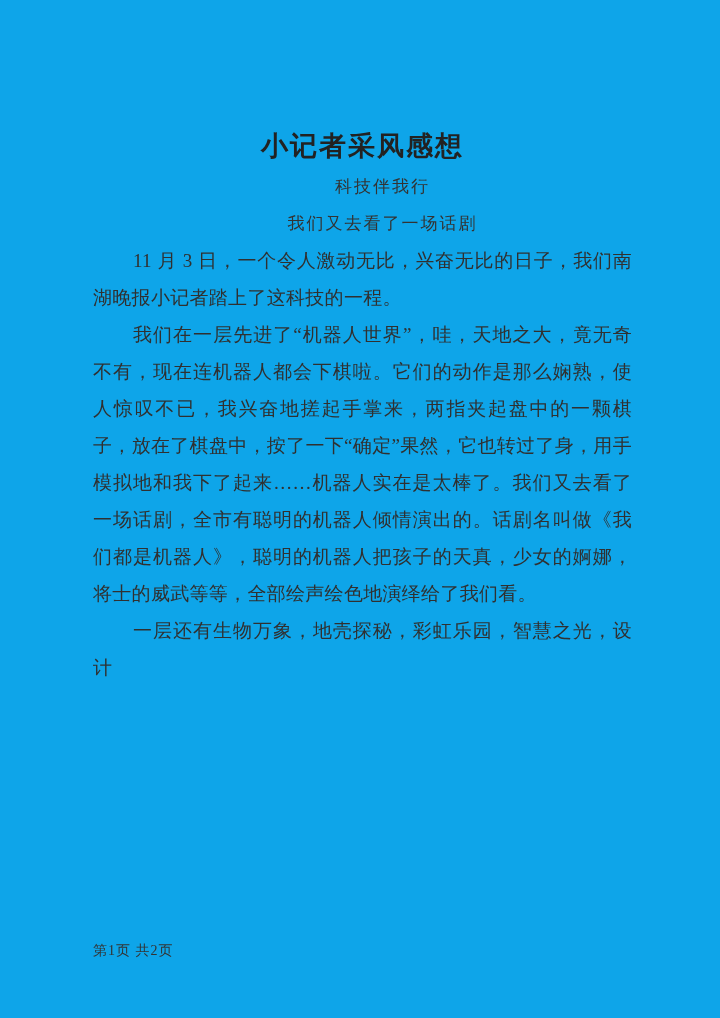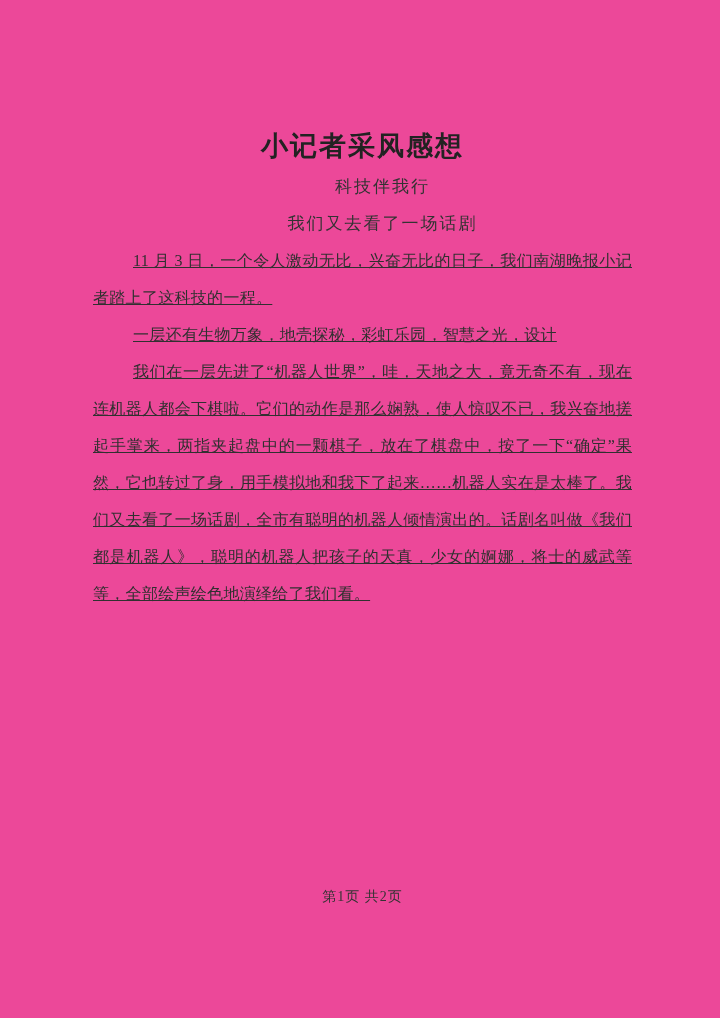--- a/index.html
+++ b/index.html
@@ -2,21 +2,21 @@
 <html lang="zh"><head>
 <meta charset="utf-8">
 <style>
   * { margin: 0; padding: 0; box-sizing: border-box; }
   html, body { background: #ffffff; }
   .page {
     position: relative;
     width: 720px;
     height: 1018px;
     margin: 0 auto;
-    background: #ec4899;
+    background: #0ea5e9;
     overflow: hidden;
     font-family: "Liberation Serif", "DejaVu Serif", serif;
     color: #2e2e2e;
   }
   .content {
     position: absolute;
     top: 124px;
     left: 93px;
     width: 539px;
   }
@@ -32,57 +32,55 @@
     padding-left: 40px;
   }
   .byline-line {
     font-size: 17px;
     line-height: 37px;
     letter-spacing: 2px;
     color: #333333;
     text-align: center;
   }
   .body-text .para {
-    font-size: 16px;
+    font-size: 19px;
     line-height: 37px;
     letter-spacing: 0.3px;
     text-align: justify;
     text-justify: inter-ideograph;
     text-indent: 40px;
     color: #303030;
-    text-decoration: underline;
   }
   .page-footer {
     position: absolute;
-    top: 888px;
+    top: 942px;
     left: 93px;
     width: 539px;
-    text-align: center;
     font-size: 14px;
     letter-spacing: 1px;
     color: #333333;
   }
 </style>
 </head>
 <body>
 
 <div class="page">
   <div class="content">
 
     <h1 class="doc-title">小记者采风感想</h1>
 
     <div class="byline">
       <p class="byline-line">科技伴我行</p>
       <p class="byline-line">我们又去看了一场话剧</p>
     </div>
 
     <div class="body-text">
       <p class="para">11 月 3 日，一个令人激动无比，兴奋无比的日子，我们南湖晚报小记者踏上了这科技的一程。</p>
+      <p class="para">我们在一层先进了“机器人世界”，哇，天地之大，竟无奇不有，现在连机器人都会下棋啦。它们的动作是那么娴熟，使人惊叹不已，我兴奋地搓起手掌来，两指夹起盘中的一颗棋子，放在了棋盘中，按了一下“确定”果然，它也转过了身，用手模拟地和我下了起来……机器人实在是太棒了。我们又去看了一场话剧，全市有聪明的机器人倾情演出的。话剧名叫做《我们都是机器人》，聪明的机器人把孩子的天真，少女的婀娜，将士的威武等等，全部绘声绘色地演绎给了我们看。</p>
       <p class="para">一层还有生物万象，地壳探秘，彩虹乐园，智慧之光，设计</p>
-      <p class="para">我们在一层先进了“机器人世界”，哇，天地之大，竟无奇不有，现在连机器人都会下棋啦。它们的动作是那么娴熟，使人惊叹不已，我兴奋地搓起手掌来，两指夹起盘中的一颗棋子，放在了棋盘中，按了一下“确定”果然，它也转过了身，用手模拟地和我下了起来……机器人实在是太棒了。我们又去看了一场话剧，全市有聪明的机器人倾情演出的。话剧名叫做《我们都是机器人》，聪明的机器人把孩子的天真，少女的婀娜，将士的威武等等，全部绘声绘色地演绎给了我们看。</p>
     </div>
 
   </div>
 
   <div class="page-footer">
     <span>第1页 共2页</span>
   </div>
 </div>
 
 </body></html>

